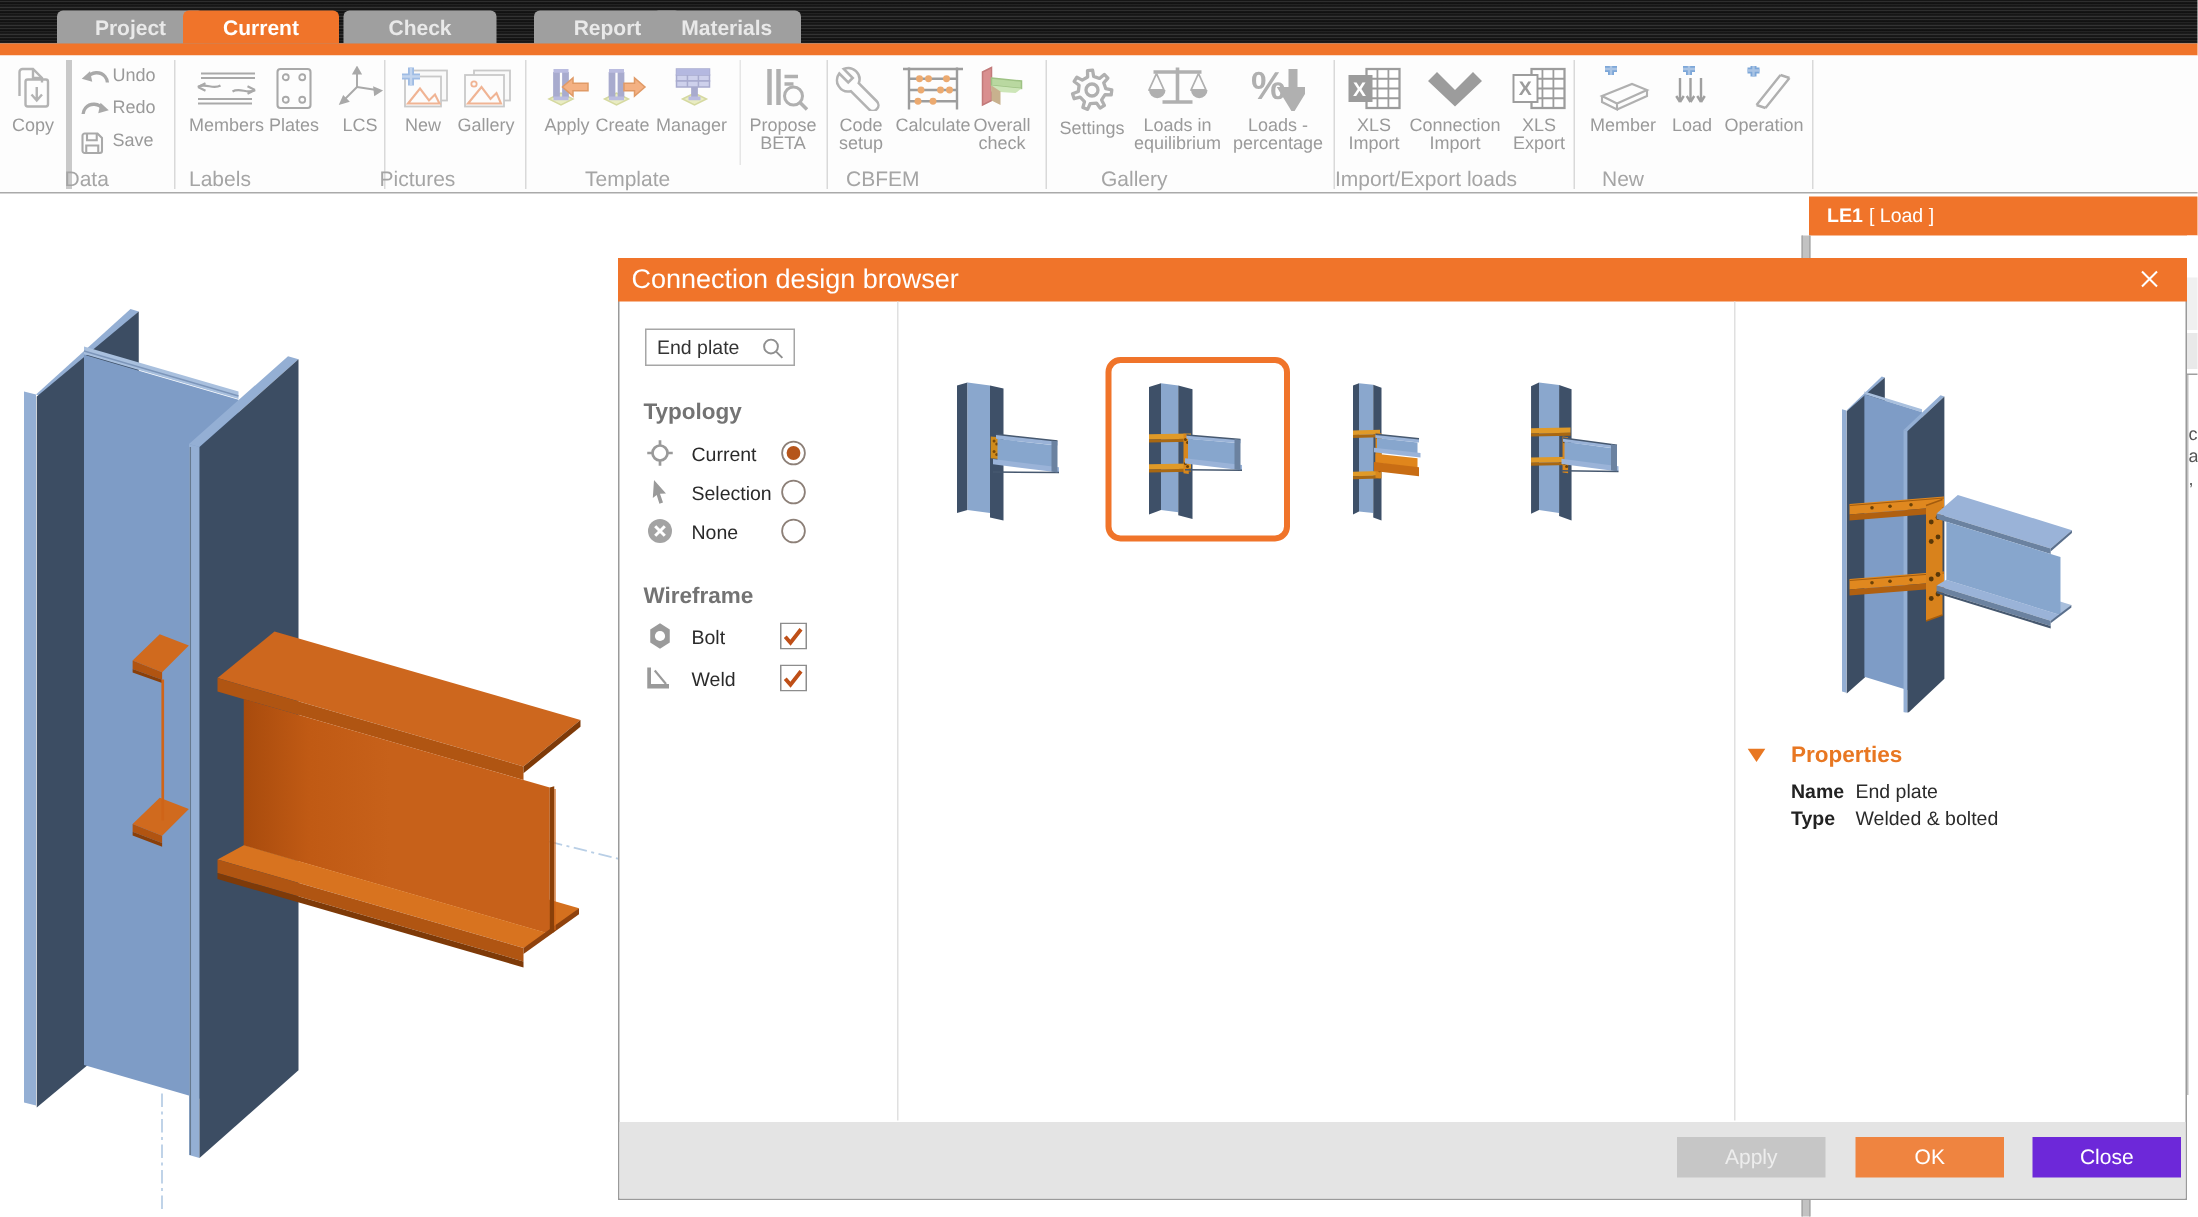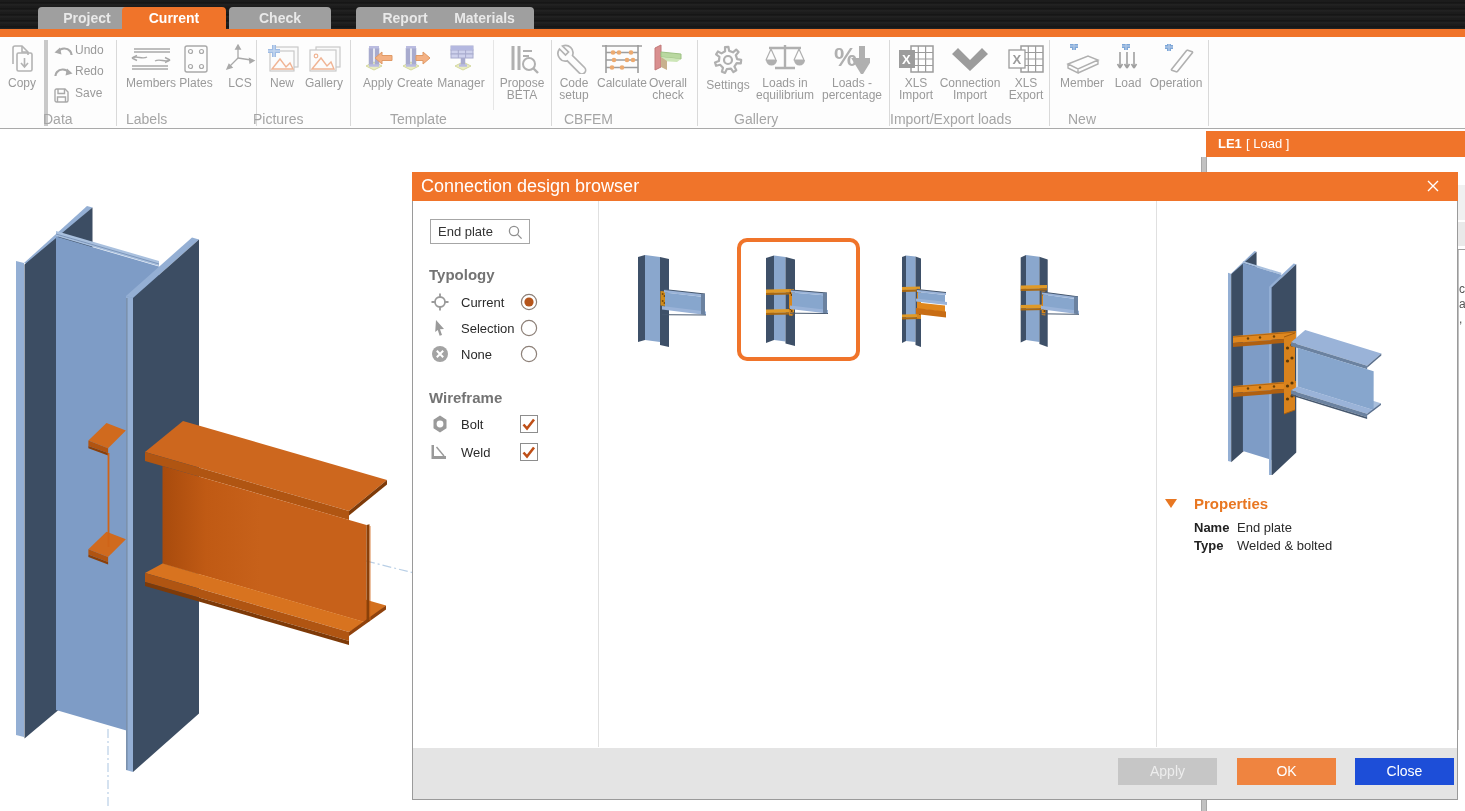--- a/index.html
+++ b/index.html
@@ -43,21 +43,21 @@
 #dialog { position:absolute; top:172px; left:412px; width:1046px; height:628px;
   background:#fff; border:1px solid #9a9a9a; border-top:none; }
 #dtitle { position:absolute; top:0; left:-1px; width:1046px; height:29px; background:#f0742a;
   color:#fff; font-size:18px; line-height:28px; padding-left:9px; }
 #dclose { position:absolute; top:6px; right:16px; width:16px; height:16px; }
 .dsep { position:absolute; top:29px; width:1px; height:546px; background:#e0e0e0; }
 #dfooter { position:absolute; left:0; top:576px; width:1044px; height:51px; background:#e4e4e4; }
 .btn { position:absolute; top:10px; width:99px; height:27px; text-align:center; line-height:27px; font-size:14px; }
 #btn-apply { background:#c6c6c6; color:#ededed; }
 #btn-ok { background:#ef8440; color:#fff; }
-#btn-close { background:#1d4ed8; color:#fff; }
+#btn-close { background:#6d28d9; color:#fff; }
 
 
 #searchbox { position:absolute; left:17px; top:47px; width:100px; height:25px; border:1px solid #a6a6a6; background:#fff;
   font-size:13px; color:#333; line-height:23px; padding-left:7px; }
 .dhead { position:absolute; left:16px; font-size:15px; font-weight:bold; color:#737373; }
 .drow { position:absolute; left:16px; height:20px; font-size:13px; color:#2a2a2a; }
 .drow .lbl { position:absolute; left:32px; top:2px; }
 .dicon { position:absolute; left:2px; top:0px; width:18px; height:18px; }
 .dctrl { position:absolute; left:91px; top:0px; width:18px; height:18px; }
 

